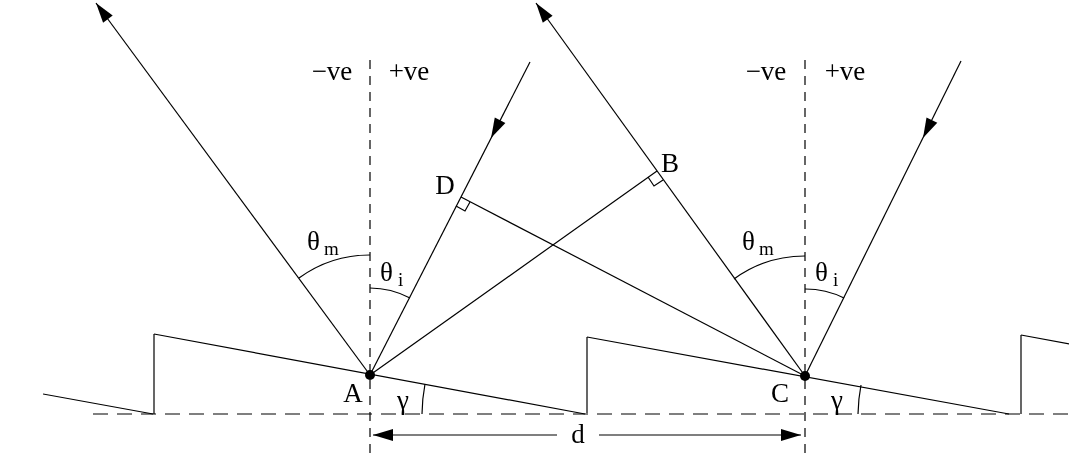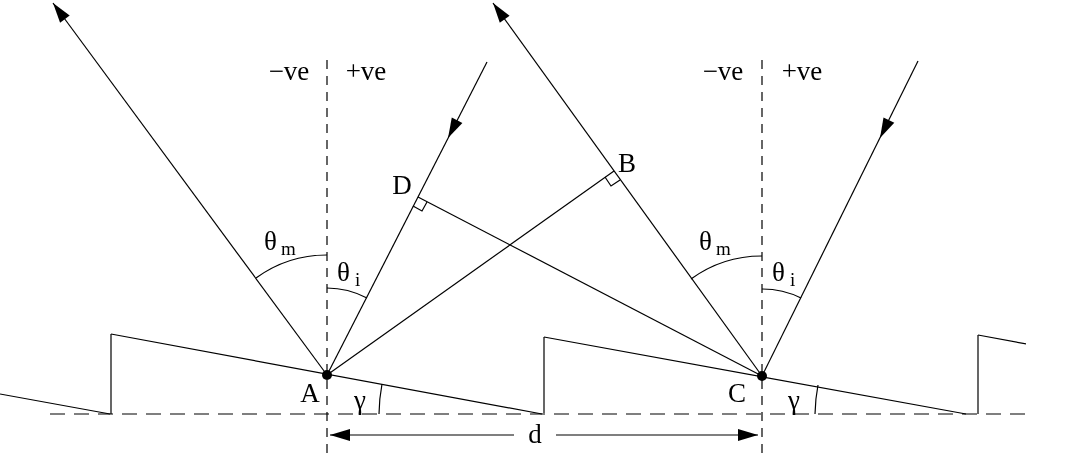--- a/index.html
+++ b/index.html
@@ -1,16 +1,16 @@
 <!DOCTYPE html>
 <html><head>
 <meta charset="utf-8">
 <style>
   html,body{margin:0;padding:0;background:#ffffff;}
-  .canvas{position:relative;width:1026px;height:456px;background:#ffffff;overflow:hidden;}
+  .canvas{position:relative;width:1026px;height:456px;background:#ffffff;overflow:hidden;padding-left:43px;}
   svg{display:block;}
   .stroke{stroke:#000000;fill:none;stroke-width:1.2;}
   .dash-h{stroke-dasharray:15 9;}
   .dash-v{stroke-dasharray:9 7;}
   .ink{fill:#000000;stroke:none;}
   text{font-family:"Liberation Serif","DejaVu Serif",serif;fill:#000000;}
   .lbl{font-size:27px;}
   .sub{font-size:19px;}
 </style>
 </head>

